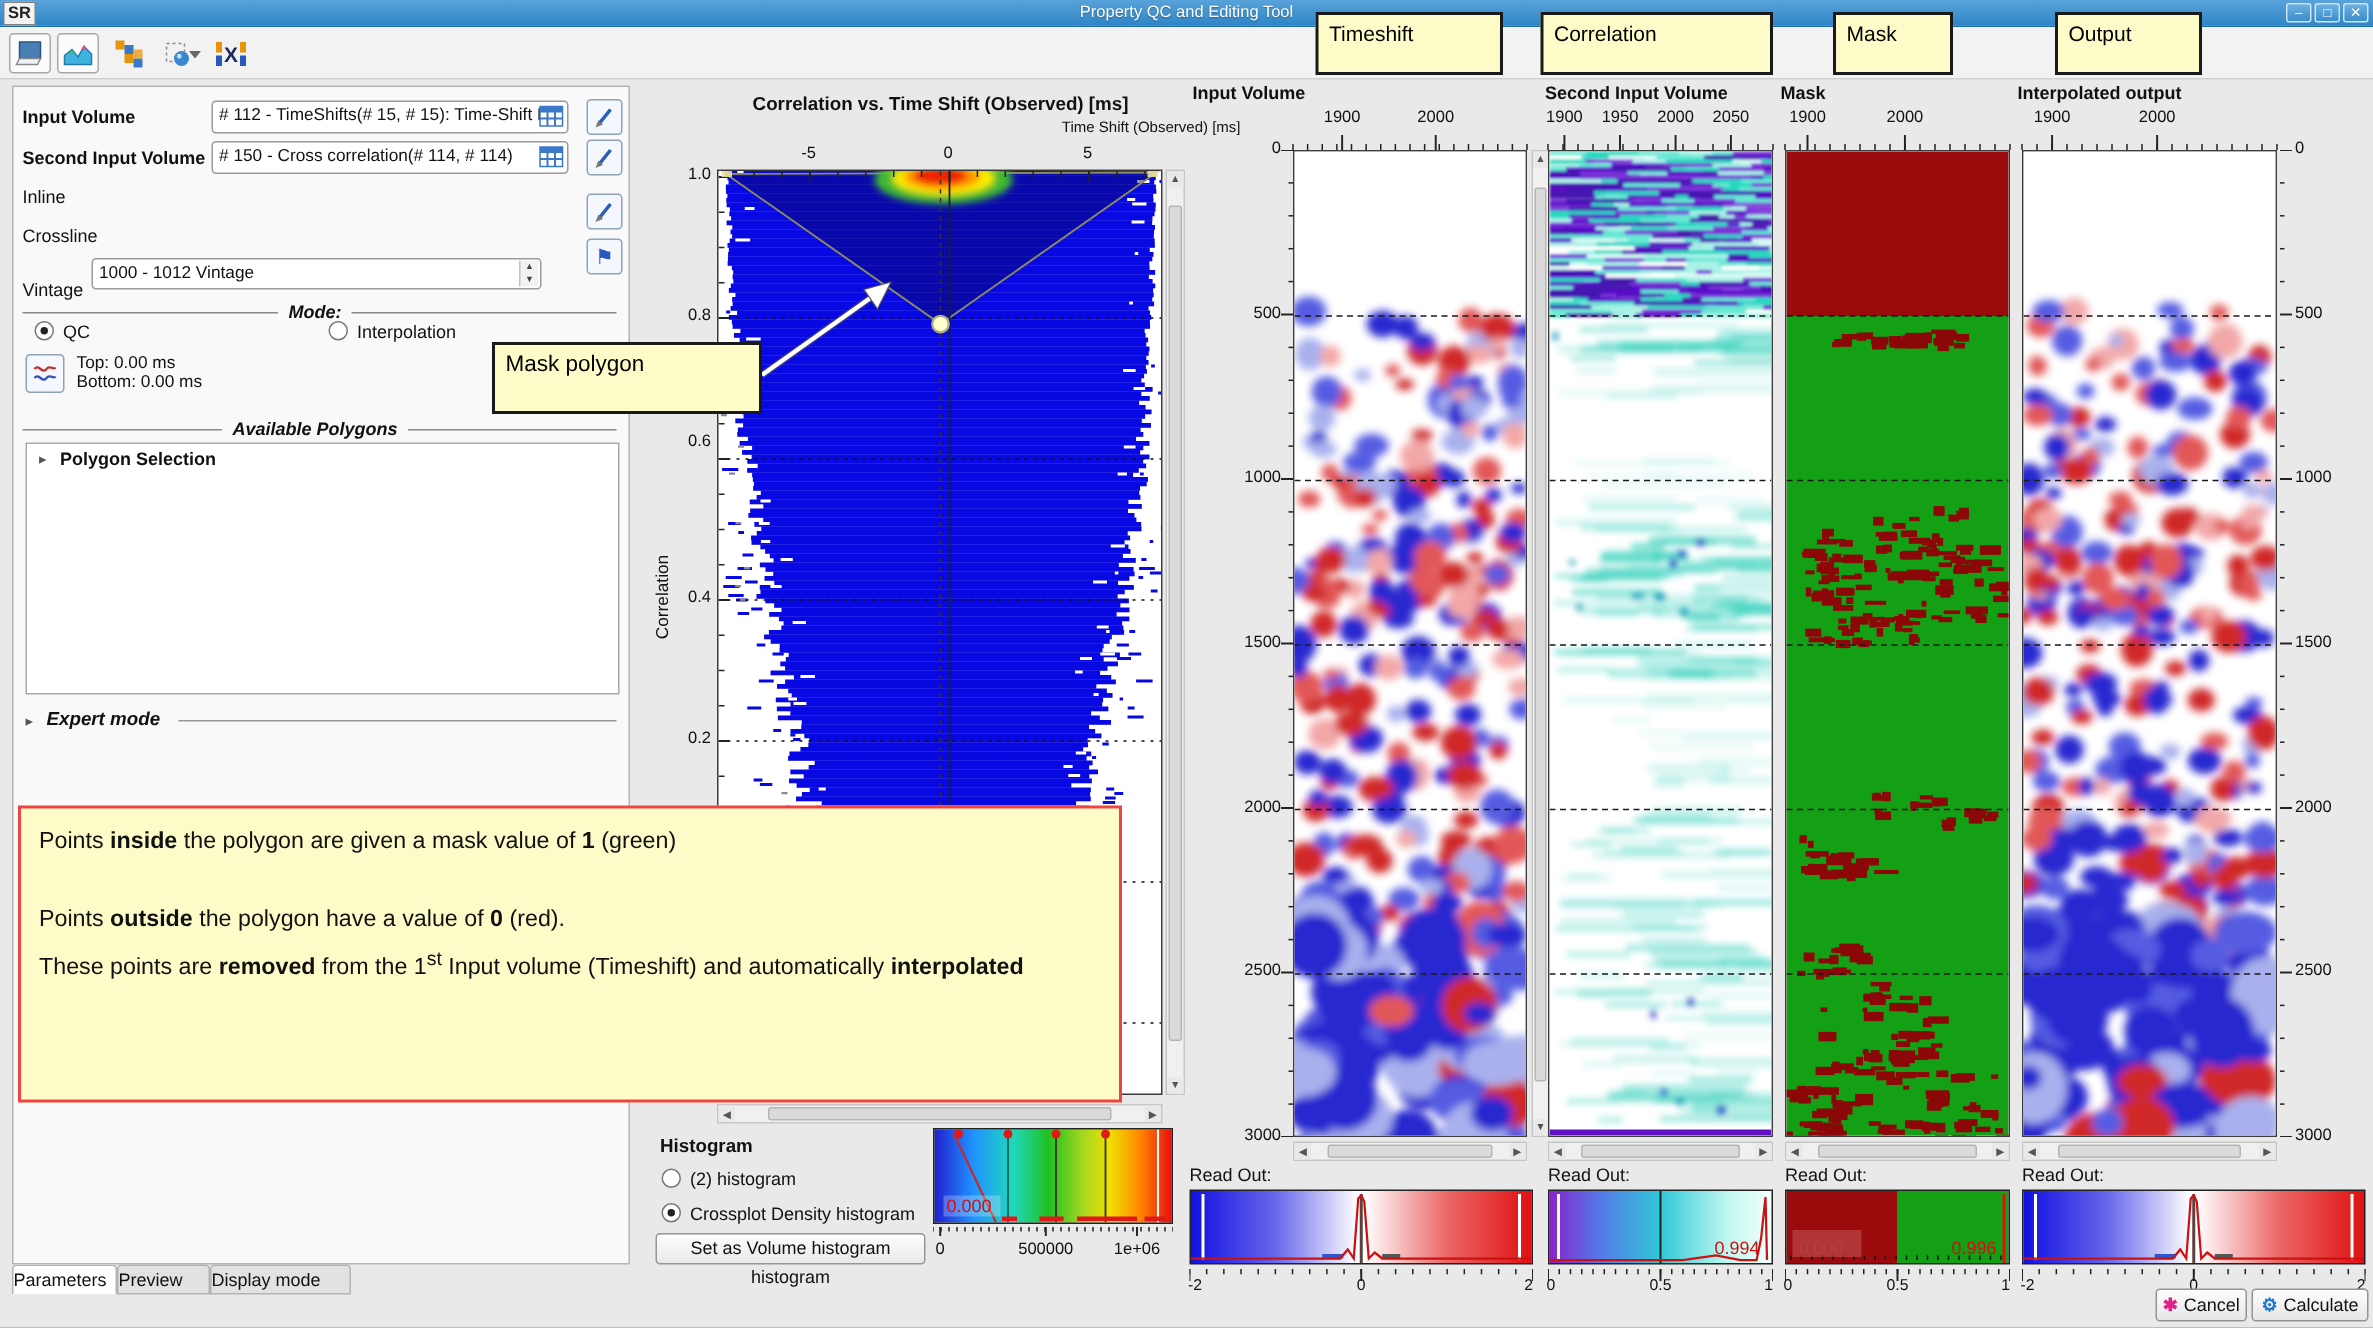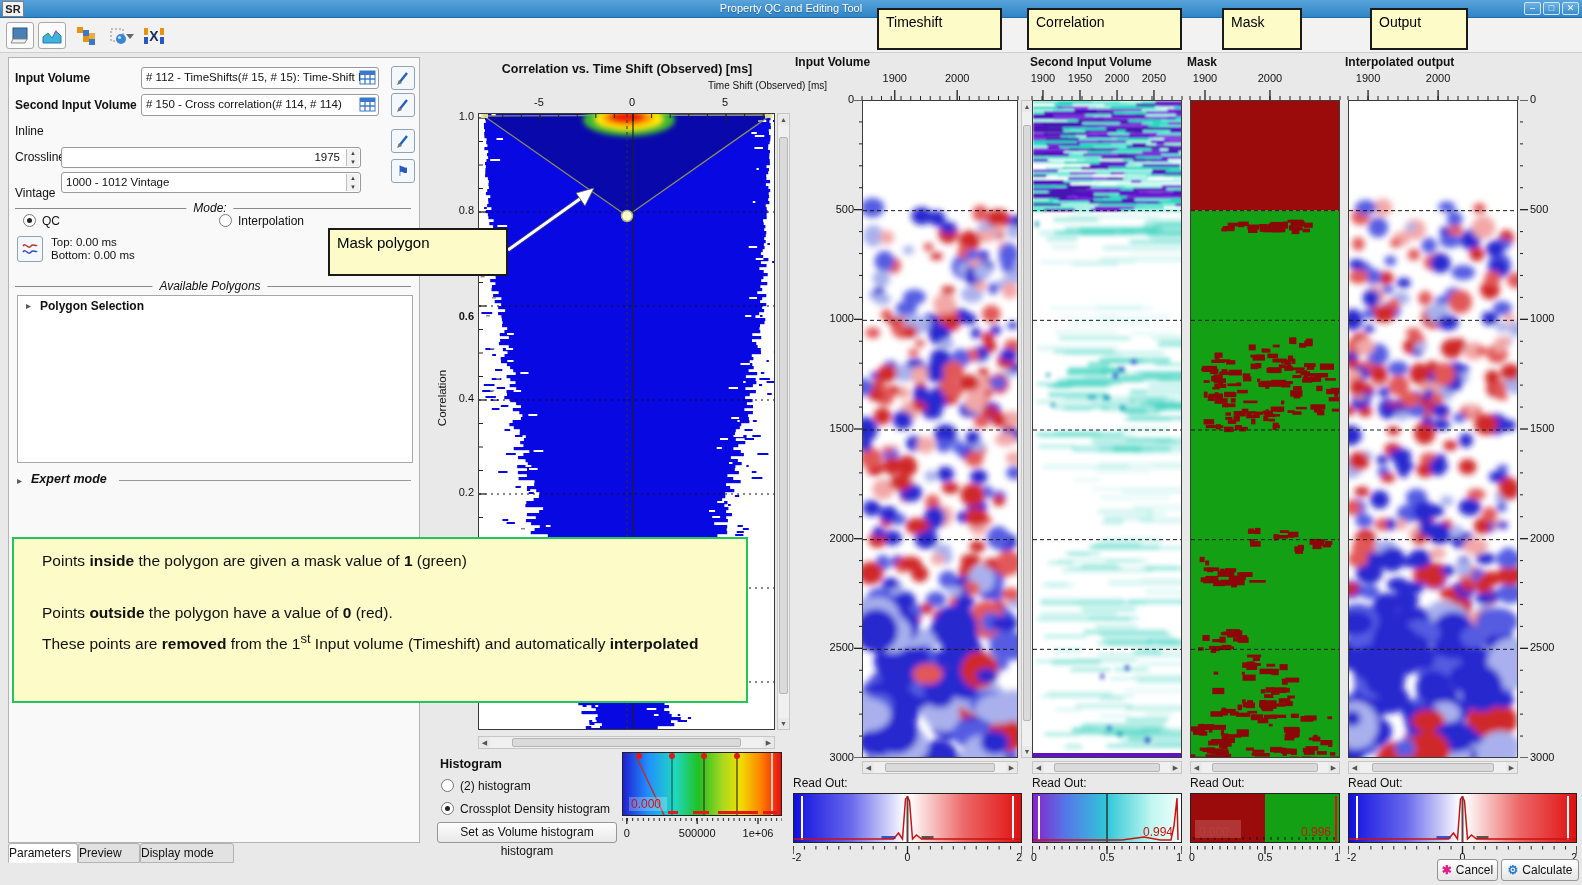--- a/index.html
+++ b/index.html
@@ -18,21 +18,21 @@
 .tbtn.flat{border-color:transparent;background:transparent}
 
 .lpanel{position:absolute;left:8px;top:57px;width:412px;height:786px;background:#f9f9f9;border:1px solid #b3b3b3}
 .lbl{position:absolute;font-size:12px;line-height:22px;white-space:nowrap}
 .lbl.b{font-weight:bold}
 .field{position:absolute;background:#fff;border:1px solid #9a9a9a;border-radius:3px;font-size:11.5px;line-height:19px;padding:0 4px;overflow:hidden;white-space:nowrap}
 .spinner{position:absolute;right:1px;top:1px;bottom:1px;width:13px;border-left:1px solid #c0c0c0;display:flex;flex-direction:column;background:#f2f2f2}
 .spinner span{flex:1;font-size:6px;line-height:9px;text-align:center;color:#444}
 .sqbtn{position:absolute;width:24px;height:24px;background:#f4f8fc;border:1px solid #8fa3b8;border-radius:3px;display:flex;align-items:center;justify-content:center}
 .sep{position:absolute;border-top:1px solid #8a8a8a;height:0}
-.seplbl{position:absolute;transform:translateX(-50%);background:#f9f9f9;padding:0 7px;font-weight:normal;font-style:italic;font-size:12px;line-height:14px}
+.seplbl{position:absolute;transform:translateX(-50%);background:#f9f9f9;padding:0 7px;font-weight:bold;font-style:italic;font-size:12px;line-height:14px}
 .radio{position:absolute;width:13px;height:13px;border:1px solid #777;border-radius:50%;background:#fff}
 .radio.sel::after{content:'';position:absolute;left:3px;top:3px;width:5px;height:5px;border-radius:50%;background:#222}
 .rlbl{position:absolute;font-size:12px;line-height:14px}
 .treebox{position:absolute;background:#fff;border:1px solid #a8a8a8}
 .tab{position:absolute;height:20px;border:1px solid #b3b3b3;border-radius:3px 3px 0 0;background:#e2e2e2;font-size:12px;text-align:left;line-height:18px}
 .tab.active{background:#fff;border-bottom-color:#fff}
 
 .cp-title{position:absolute;left:427px;top:62px;width:400px;text-align:center;font-weight:bold;font-size:12.5px}
 .cp-xlabel{position:absolute;left:427px;top:80px;width:400px;text-align:right;font-size:10px}
 .ticklbl{position:absolute;font-size:11px;transform:translateX(-50%);white-space:nowrap}
@@ -53,21 +53,21 @@
 .img{position:absolute;border:1px solid #3c3c3c;background:#fff}
 .rolbl{position:absolute;font-size:12px}
 .robar{position:absolute;border:1px solid #222}
 .robar.seismic{background:linear-gradient(90deg,#1010e0 0%,#6868ec 25%,#ffffff 49%,#ffffff 51%,#ec6868 75%,#e01010 100%)}
 .robar.correlation{background:linear-gradient(90deg,#8822cc 0%,#5577e8 22%,#30c8d8 50%,#bff7ef 80%,#f4fffd 100%)}
 .robar.mask{background:linear-gradient(90deg,#9b0b0b 0%,#9b0b0b 50%,#14a014 50%,#14a014 100%)}
 .roval{position:absolute;font-size:12px;color:#cc1111}
 .scalelbl{position:absolute;font-size:10.5px;white-space:nowrap}
 
 .note{position:absolute;background:#fdfcc9;border:2px solid #1a1a1a;font-size:14px;padding:4px 7px;color:#000000;z-index:60}
-.exp{position:absolute;left:12px;top:537px;width:736px;height:166px;background:#fdfcc9;border:2px solid #22c55e;padding:9px 28px;font-size:15.5px;z-index:60}
+.exp{position:absolute;left:12px;top:537px;width:736px;height:198px;background:#fdfcc9;border:2px solid #ef4444;padding:9px 12px;font-size:15.5px;z-index:60}
 .exp-line{line-height:26px;min-height:26px}
 .footbtn{position:absolute;height:22px;background:linear-gradient(#fefefe,#e6e6e6);border:1px solid #949494;border-radius:3px;font-size:12px;display:flex;align-items:center;justify-content:center;gap:4px}
 </style>
 </head>
 <body>
 
 <div id="app">
 
   <div class="titlebar">
     <div class="sr-icon">SR</div>
@@ -164,27 +164,20 @@
 
     <div class="lbl" style="left:6px;top:62px">Inline</div>
     <div class="sqbtn" style="left:382px;top:71px">
         <svg width="16" height="16">
           <line x1="4" y1="13" x2="12" y2="3" stroke="#2860b8" stroke-width="2.4"></line>
           <polygon points="2,15 4,10 7,13" fill="#777"></polygon>
         </svg>
       </div>
 
     <div class="lbl" style="left:6px;top:88px">Crossline</div>
-    <div class="field" style="left:52px;top:89px;width:300px;height:21px;text-align:right;padding-right:20px">
-      <span>1975</span>
-      <span class="spinner">
-          <span>▲</span>
-          <span>▼</span>
-        </span>
-    </div>
     <div class="sqbtn" style="left:382px;top:101px">
         <span style="color:#2858c0;font-size:14px">⚑</span>
       </div>
 
     <div class="lbl" style="left:6px;top:124px">Vintage</div>
     <div class="field" style="left:52px;top:114px;width:300px;height:21px;padding-right:20px">
       <span>1000 - 1012 Vintage</span>
       <span class="spinner">
           <span>▲</span>
           <span>▼</span>
@@ -698,21 +691,21 @@
         <rect x="286" y="0" width="7" height="4" fill="#e8e4a0" opacity="0.9"></rect>
         <circle cx="148" cy="102" r="5.5" fill="#ffffce" stroke="#b0b088" stroke-width="1.5"></circle>
       </svg>
   </div>
   <div id="cpticks">
       <div class="ticklbl abs" style="left: 539px; top: 96px;">-5</div>
       <div class="ticklbl abs" style="left: 632px; top: 96px;">0</div>
       <div class="ticklbl abs" style="left: 725px; top: 96px;">5</div>
       <div class="yticklbl abs" style="left: 446px; top: 110px;">1.0</div>
       <div class="yticklbl abs" style="left: 446px; top: 204px;">0.8</div>
-      <div class="yticklbl abs" style="left: 446px; top: 310px; font-weight: bold;">0.6</div>
+      <div class="yticklbl abs" style="left: 446px; top: 288px;">0.6</div>
       <div class="yticklbl abs" style="left: 446px; top: 392px;">0.4</div>
       <div class="yticklbl abs" style="left: 446px; top: 486px;">0.2</div>
     </div>
 
   <div class="histtitle" style="left:440px;top:757px;position:absolute">Histogram</div>
   <div class="radio" style="left:441px;top:779px"></div>
   <div class="rlbl" style="left:460px;top:779px">(2) histogram</div>
   <div class="radio sel" style="left:441px;top:802px"></div>
   <div class="rlbl" style="left:460px;top:802px">Crossplot Density histogram</div>
   <div class="btn" style="left:437px;top:822px;width:180px;height:21px">Set as Volume histogram histogram</div>

